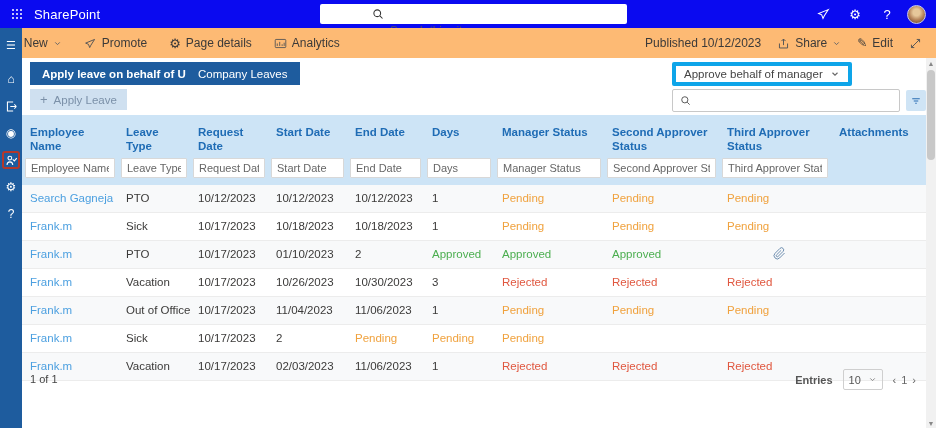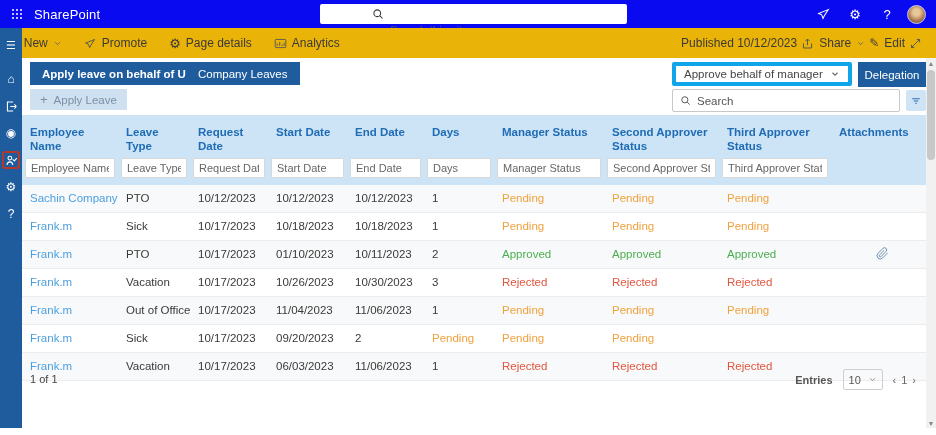--- a/index.html
+++ b/index.html
@@ -21,29 +21,29 @@
   .top-search span { font-size:11.5px; color:#555;margin-top:32px; }
   .top-right { position:absolute; right:0; top:0; height:28px; display:flex; align-items:center; gap:0; }
   .top-icon { width:32px; height:28px; display:flex; align-items:center; justify-content:center;
     color:#fff; font-size:13px; cursor:pointer; }
   .top-icon svg { width:14px; height:14px; }
   .avatar { width:19px; height:19px; border-radius:50%; margin:0 10px 0 4px; cursor:pointer;
     background:radial-gradient(circle at 50% 38%, #e6c79a 25%, #b4835a 55%, #6e4a32 90%);
     border:1px solid #c9c9ee; }
 
   
-  .cmdbar { position:absolute; left:0; top:28px; width:936px; height:30px; background:#eab308;
+  .cmdbar { position:absolute; left:0; top:28px; width:936px; height:30px; background:#fdba74;
     display:flex; align-items:center; color:#3b3a39; font-size:12px; }
   .cmd { display:flex; align-items:center; gap:5px; margin-left:22px; cursor:pointer; }
   .cmd:first-child { margin-left:10px; }
   .cmd svg { width:13px; height:13px; }
   .plus { font-size:15px; font-weight:400; line-height:1; }
   .gear-glyph { font-size:13px; }
   .chev { display:inline-flex; } .chev svg { width:9px; height:9px; }
-  .cmd-right { position:absolute; right:14px; display:flex; align-items:center; gap:4px; }
+  .cmd-right { position:absolute; right:14px; display:flex; align-items:center; gap:16px; }
   .published { font-size:12px; color:#3b3a39; }
 
   
   .sidebar { position:absolute; left:0; top:28px; width:22px; height:400px; background:#1e5c9e;
     display:flex; flex-direction:column; align-items:center; padding-top:8px; }
   .side-item { width:18px; height:18px; display:flex; align-items:center; justify-content:center;
     color:#fff; font-size:12px; margin-bottom:9px; cursor:pointer; }
   .side-item svg { width:13px; height:13px; }
   .side-item.menu { margin-bottom:16px; font-size:11px; }
   .side-item.active { border:2px solid #b5382a; border-radius:3px; }
@@ -228,34 +228,32 @@
 
     <div class="actions-row1">
       <button class="btn-primary btn-apply-behalf">Apply leave on behalf of User</button>
       <button class="btn-primary btn-company">Company Leaves</button>
       <div class="dd">
         <span>Approve behalf of manager</span>
         <svg viewBox="0 0 12 12" fill="none" stroke="#666" stroke-width="1.3">
             <path d="M3 4.5l3 3 3-3"></path>
           </svg>
       </div>
-      <button class="btn-primary btn-delegation">Delegation</button>
     </div>
 
     <div class="actions-row2">
       <button class="btn-apply-leave">
         <span class="p">+</span>
         <span>Apply Leave</span>
       </button>
       <div class="grid-search">
         <svg viewBox="0 0 16 16" fill="none" stroke="#555" stroke-width="1.4">
             <circle cx="7" cy="7" r="4.5"></circle>
             <line x1="10.5" y1="10.5" x2="14" y2="14"></line>
           </svg>
-        <input placeholder="Search" style="">
       </div>
       <button class="btn-filter">
         <svg viewBox="0 0 16 16" fill="none" stroke="currentColor" stroke-width="1.4">
             <path d="M3 5h10M5 8h6M7 11h2"></path>
           </svg>
       </button>
     </div>
 
     <div class="table">
       <div class="tgrid thead" id="thead">
@@ -278,21 +276,21 @@
           <div class="tf"><input placeholder="End Date" style=""></div>
           <div class="tf"><input placeholder="Days" style=""></div>
           <div class="tf"><input placeholder="Manager Status" style=""></div>
           <div class="tf"><input placeholder="Second Approver Stat..." style=""></div>
           <div class="tf"><input placeholder="Third Approver Status" style=""></div>
           <div class="tf"></div>
         </div>
       <div id="tbody">
           <div class="tgrid trow odd">
             <div class="td">
-              <a href="#">Sachin Company</a>
+              <a href="#">Search Gagneja</a>
             </div>
             <div class="td">
               <span>PTO</span>
             </div>
             <div class="td">
               <span>10/12/2023</span>
             </div>
             <div class="td">
               <span>10/12/2023</span>
             </div>
@@ -348,23 +346,20 @@
               <a href="#">Frank.m</a>
             </div>
             <div class="td">
               <span>PTO</span>
             </div>
             <div class="td">
               <span>10/17/2023</span>
             </div>
             <div class="td">
               <span>01/10/2023</span>
-            </div>
-            <div class="td">
-              <span>10/11/2023</span>
             </div>
             <div class="td">
               <span>2</span>
             </div>
             <div class="td">
               <span class="st-approved">Approved</span>
             </div>
             <div class="td">
               <span class="st-approved">Approved</span>
             </div>
@@ -443,23 +438,20 @@
             <div class="td">
               <a href="#">Frank.m</a>
             </div>
             <div class="td">
               <span>Sick</span>
             </div>
             <div class="td">
               <span>10/17/2023</span>
             </div>
             <div class="td">
-              <span>09/20/2023</span>
-            </div>
-            <div class="td">
               <span>2</span>
             </div>
             <div class="td">
               <span class="st-pending">Pending</span>
             </div>
             <div class="td">
               <span class="st-pending">Pending</span>
             </div>
             <div class="td">
               <span class="st-pending">Pending</span>
@@ -470,21 +462,21 @@
             <div class="td">
               <a href="#">Frank.m</a>
             </div>
             <div class="td">
               <span>Vacation</span>
             </div>
             <div class="td">
               <span>10/17/2023</span>
             </div>
             <div class="td">
-              <span>06/03/2023</span>
+              <span>02/03/2023</span>
             </div>
             <div class="td">
               <span>11/06/2023</span>
             </div>
             <div class="td">
               <span>1</span>
             </div>
             <div class="td">
               <span class="st-rejected">Rejected</span>
             </div>

